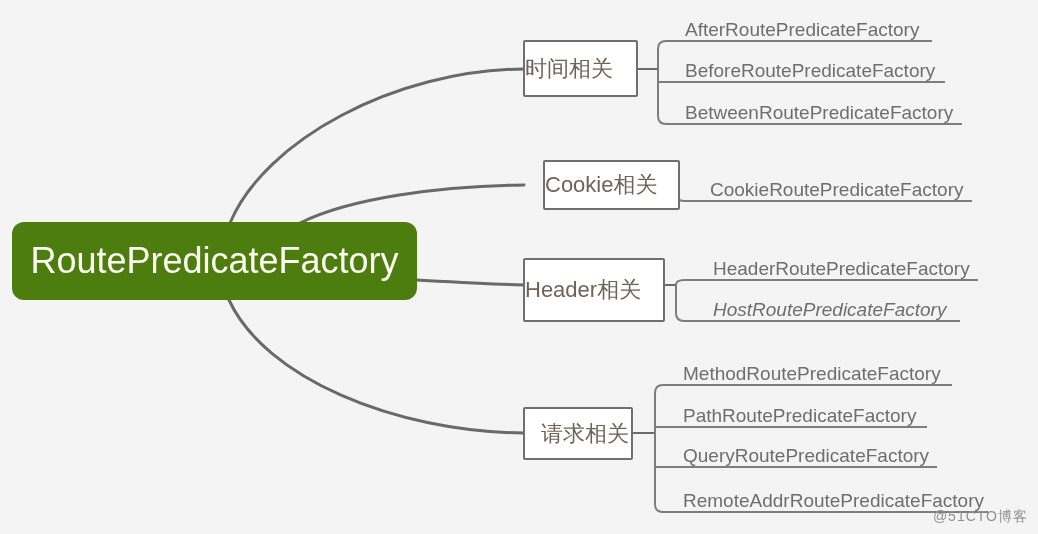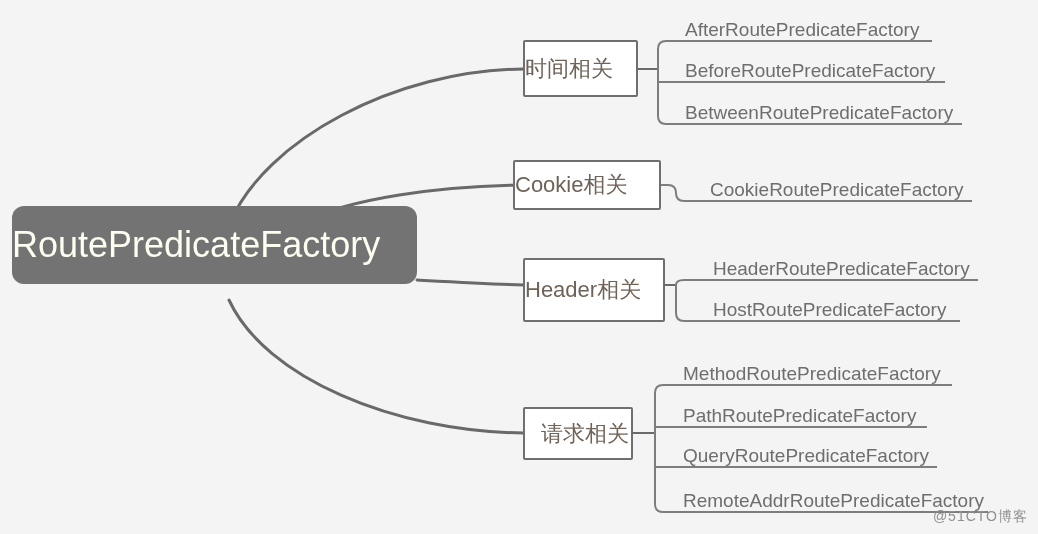--- a/index.html
+++ b/index.html
@@ -28,46 +28,47 @@
   svg.links path.curve{
     stroke-width:3;
     stroke-linecap:round;
     stroke:#696969;
   }
   svg.links path.underline{
     stroke:#7d7d7d;
   }
   .root-node{
     position:absolute;
-    left:12px;top:206px;
+    left:12px;top:222px;
     width:405px;height:78px;
-    background:#737373;
+    background:#4d7c0f;
     border-radius:12px;
     display:flex;
     align-items:center;
+    justify-content:center;
     color:#fdfdf2;
     font-size:36px;
     letter-spacing:0px;
     white-space:nowrap;
   }
   .cat-node{
     position:absolute;
     background:#ffffff;
     border:2px solid #6f6f6f;
     border-radius:2px;
     display:flex;
     align-items:center;
     justify-content:flex-start;
     color:#6f6358;
     font-size:22px;
     white-space:nowrap;
     box-sizing:border-box;
   }
   .cat-time   {left:523px;top:40px; width:115px;height:57px;}
-  .cat-cookie {left:513px;top:160px;width:148px;height:50px;}
+  .cat-cookie {left:543px;top:160px;width:137px;height:50px;}
   .cat-header {left:523px;top:258px;width:142px;height:64px;}
   .cat-request{left:523px;top:407px;width:110px;height:53px;padding-left:16px;}
   .leaf{
     position:absolute;
     color:#6e6e6e;
     font-size:19px;
     line-height:22px;
     white-space:nowrap;
   }
   .watermark{
@@ -126,21 +127,21 @@
     <span>请求相关</span>
   </div>
 
   <div class="leaf" style="left:685px;top:19px;">AfterRoutePredicateFactory</div>
   <div class="leaf" style="left:685px;top:60px;text-align:center;">BeforeRoutePredicateFactory</div>
   <div class="leaf" style="left:685px;top:102px;">BetweenRoutePredicateFactory</div>
 
   <div class="leaf" style="left:710px;top:179px;">CookieRoutePredicateFactory</div>
 
   <div class="leaf" style="left:713px;top:258px;">HeaderRoutePredicateFactory</div>
-  <div class="leaf" style="left:713px;top:299px;">HostRoutePredicateFactory</div>
+  <div class="leaf" style="left:713px;top:299px;font-style:italic;">HostRoutePredicateFactory</div>
 
   <div class="leaf" style="left:683px;top:405px;">PathRoutePredicateFactory</div>
   <div class="leaf" style="left:683px;top:363px;">MethodRoutePredicateFactory</div>
   <div class="leaf" style="left:683px;top:445px;">QueryRoutePredicateFactory</div>
   <div class="leaf" style="left:683px;top:490px;">RemoteAddrRoutePredicateFactory</div>
 
   <div class="watermark">@51CTO博客</div>
 
 </div>
 

